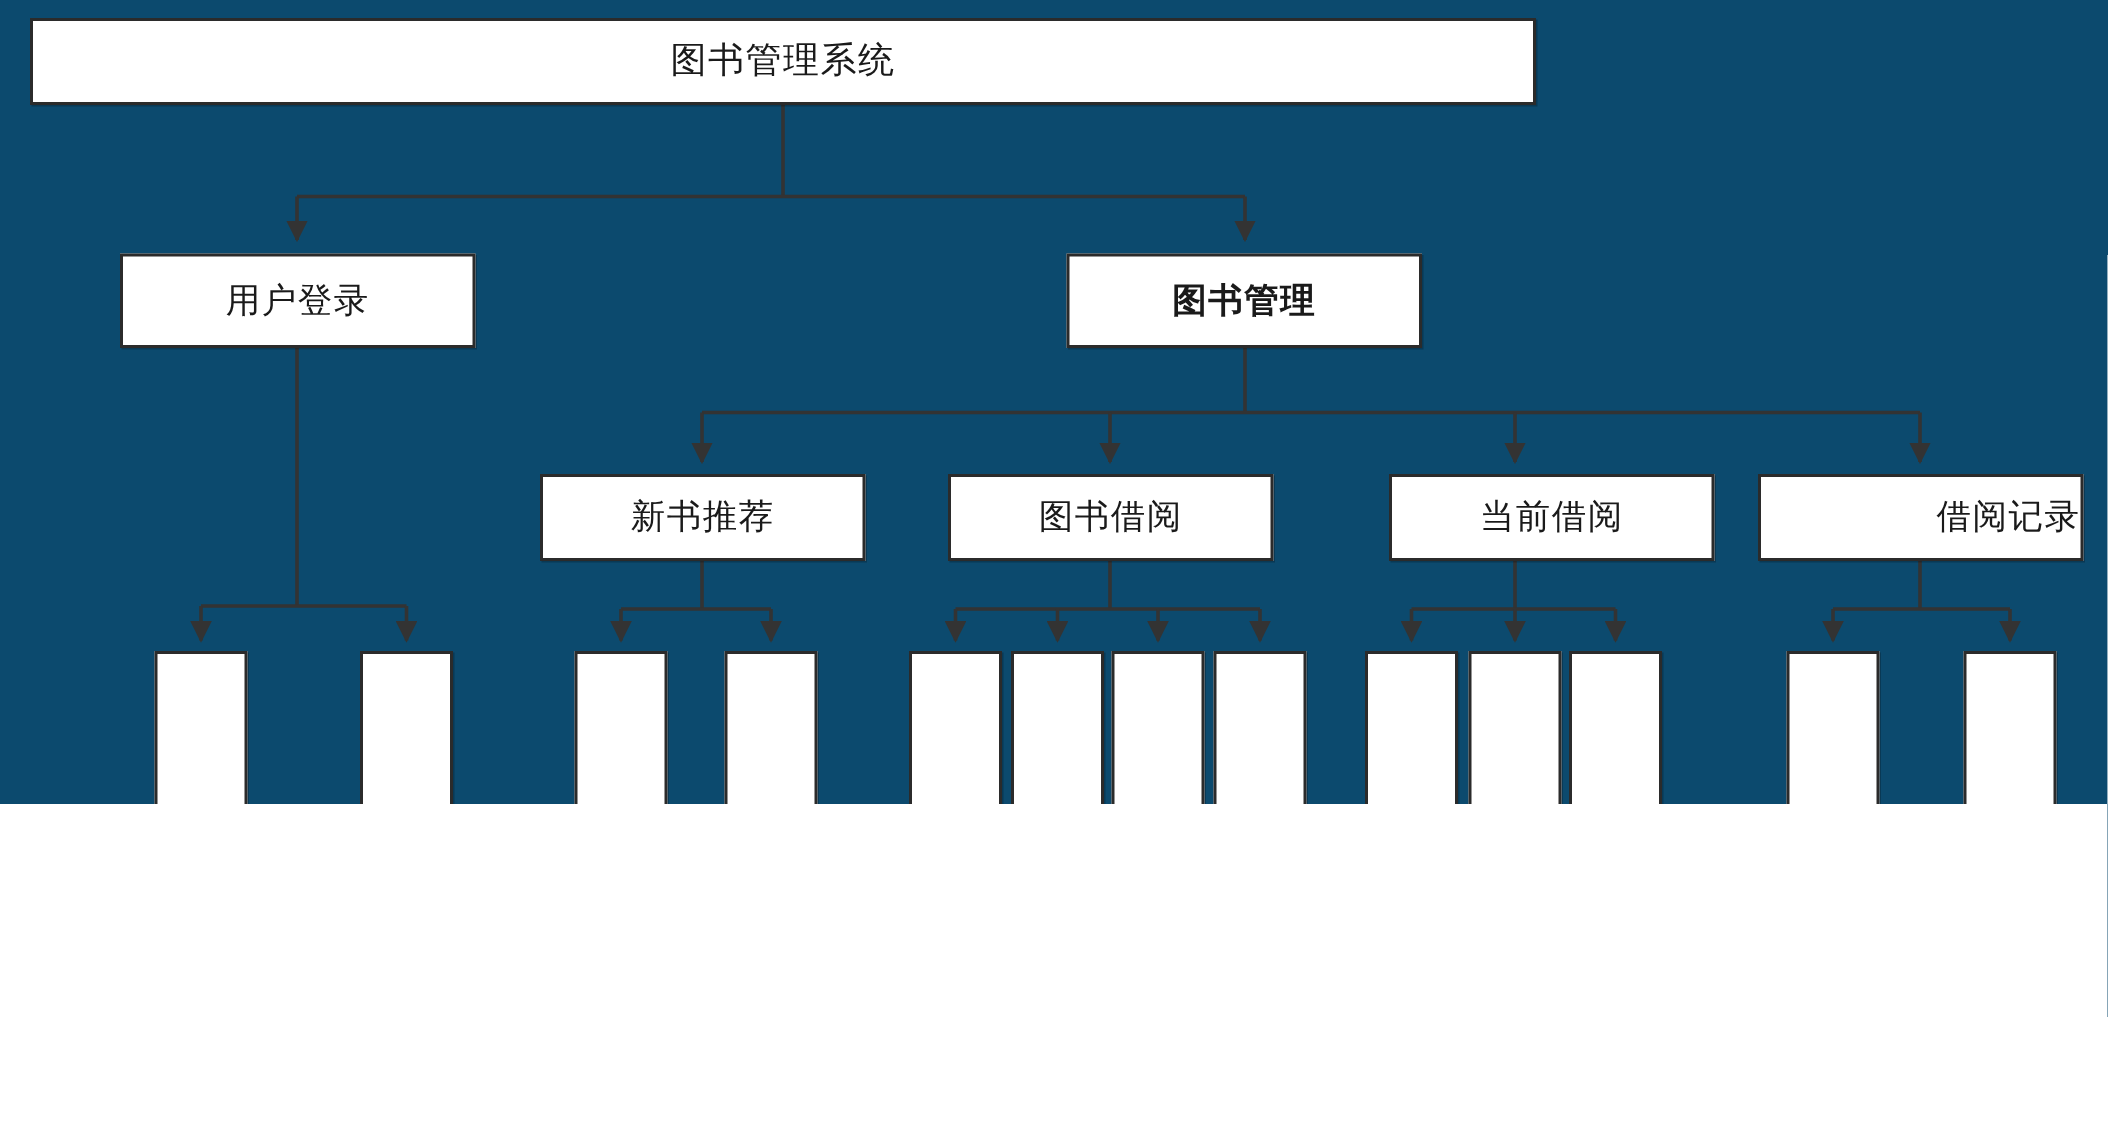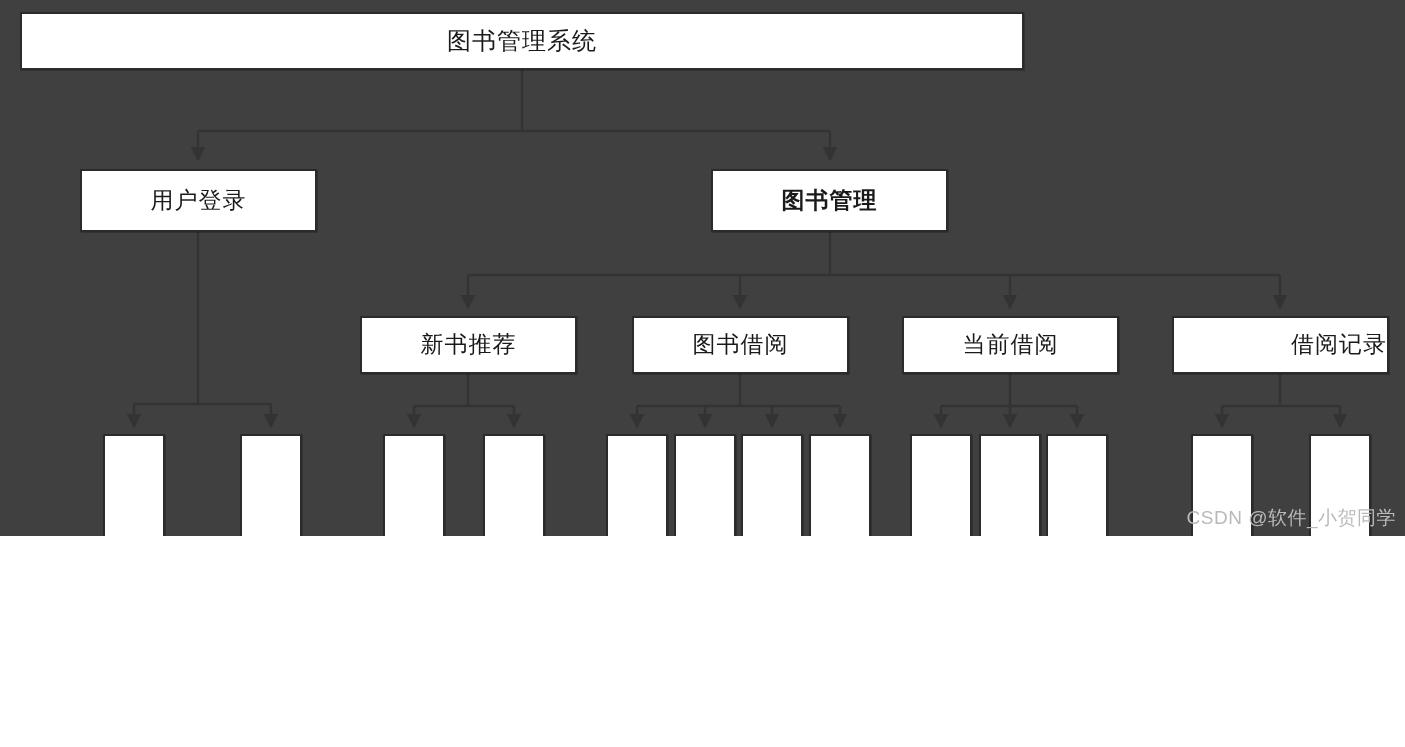--- a/index.html
+++ b/index.html
@@ -8,21 +8,21 @@
     padding: 0;
     background: #ffffff;
   }
   body {
     font-family: "Liberation Sans", "DejaVu Sans", sans-serif;
   }
   #diagram-root {
     position: relative;
     width: 1405px;
     height: 536px;
-    background: #404040;
+    background: #0c4a6e;
     overflow: hidden;
   }
   #edge-layer {
     position: absolute;
     left: 0;
     top: 0;
     width: 1405px;
     height: 747px;
     pointer-events: none;
   }
@@ -139,21 +139,21 @@
   <div class="node horizontal" style="left:711px; top:169px; width:237px; height:63px;font-weight:bold;">
     <span class="node-label">图书管理</span>
   </div>
 
   <div class="node horizontal" style="left:632px; top:316px; width:217px; height:58px;">
     <span class="node-label">图书借阅</span>
   </div>
   <div class="node horizontal" style="left:360px; top:316px; width:217px; height:58px;">
     <span class="node-label">新书推荐</span>
   </div>
-  <div class="node horizontal" style="left:902px; top:316px; width:217px; height:58px;">
+  <div class="node horizontal" style="left:926px; top:316px; width:217px; height:58px;">
     <span class="node-label">当前借阅</span>
   </div>
   <div class="node horizontal" style="left:1172px; top:316px; width:217px; height:58px;justify-content:flex-end;">
     <span class="node-label">借阅记录</span>
   </div>
 
   <div class="node vertical" style="left:103px; top:434px; width:62px; height:300px;">
     <span class="node-label">用户登录</span>
   </div>
   <div class="node vertical" style="left:240px; top:434px; width:62px; height:300px;">
@@ -190,14 +190,13 @@
     <span class="node-label">确认归还（管理员）</span>
   </div>
 
   <div class="node vertical" style="left:1191px; top:434px; width:62px; height:300px;">
     <span class="node-label">新增借阅记录</span>
   </div>
   <div class="node vertical" style="left:1309px; top:434px; width:62px; height:300px;">
     <span class="node-label">查询借阅记录</span>
   </div>
 
-  <div id="watermark">CSDN @软件_小贺同学</div>
 </div>
 
 </body></html>

